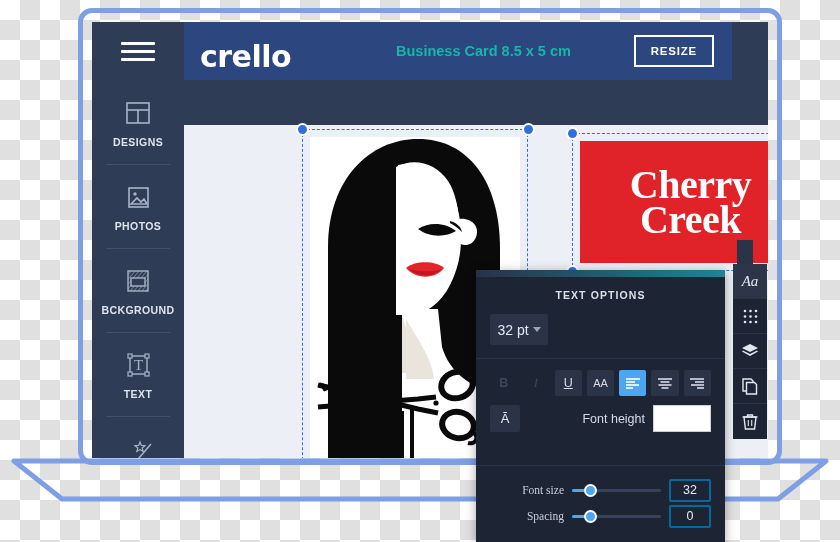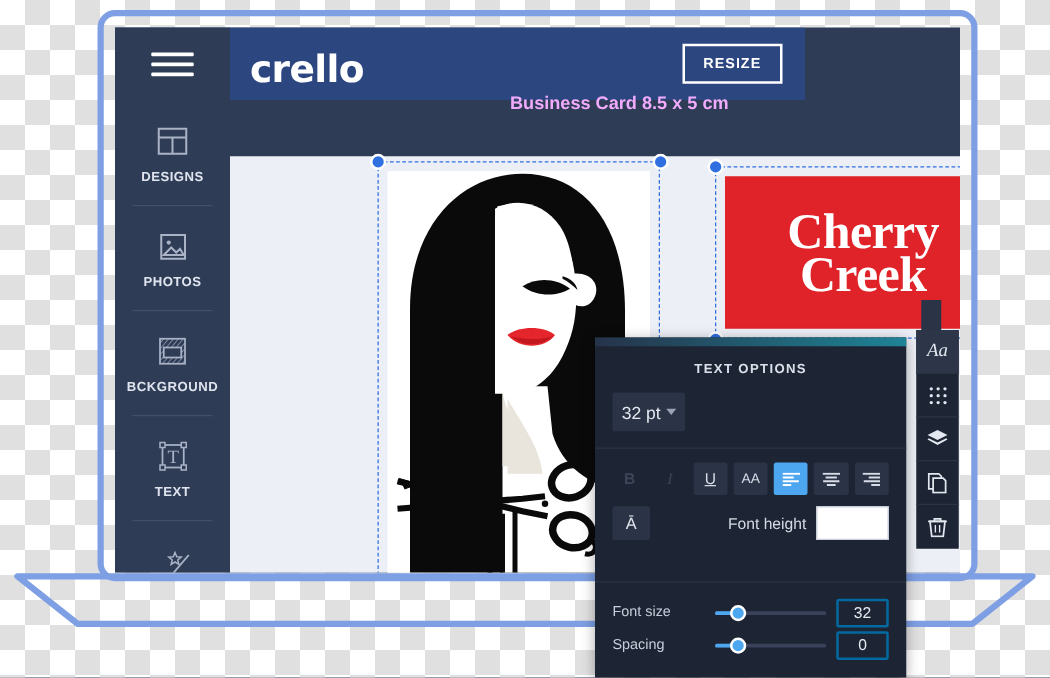--- a/index.html
+++ b/index.html
@@ -40,45 +40,44 @@
     left: 92px; top: 22px;
     width: 676px; height: 436px;
     background: #2e3c56;
     overflow: hidden;
   }
 
   
   #topbar {
     position: absolute;
     left: 0; top: 0;
-    width: 552px; height: 58px;
+    width: 640px; height: 58px;
     background: #2c4680;
   }
   #topbar-left {
     position: absolute; left: 0; top: 0;
     width: 92px; height: 58px;
     background: #2e3c56;
     display: flex; align-items: center; justify-content: center;
   }
   #hamburger { width: 34px; }
   #hamburger span {
     display: block; height: 3px; background: #ffffff;
     margin: 5px 0; border-radius: 1px;
   }
   #brand {
     position: absolute; left: 108px; top: 34px;
     font-size: 30px; font-weight: bold; color: #ffffff;
     letter-spacing: -0.5px; transform: translateY(-50%);
     font-family: "DejaVu Sans", sans-serif;
   }
   #doc-title {
-    position: absolute; left: 316px; top: 29px;
-    font-size: 14.5px; font-weight: bold; color: #f0abfc;
+    position: absolute; left: 304px; top: 29px;
+    font-size: 14.5px; font-weight: bold; color: #14b8a6;
     transform: translateY(-50%);
-    margin-top: 32px;
   }
   #resize-button {
     position: absolute; right: 18px; top: 29px;
     transform: translateY(-50%);
     border: 2px solid #ffffff; color: #ffffff;
     font-size: 11.5px; font-weight: bold; letter-spacing: 0.8px;
     padding: 8px 15px; background: transparent; cursor: pointer;
   }
 
   
@@ -222,21 +221,21 @@
 
   #sliders {
     position: absolute; left: 0; bottom: 0;
     width: 100%; padding: 11px 14px 13px;
     border-top: 1px solid #2b3446;
   }
   .slider-row {
     display: flex; align-items: center; height: 26px; gap: 8px;
   }
   .slider-label {
-    width: 74px; color: #c8cfdc; font-size: 11.5px;
+    width: 74px; text-align: right; color: #c8cfdc; font-size: 11.5px; font-family: Liberation Serif, serif;
   }
   .track {
     flex: 1; height: 3px; background: #39425a; border-radius: 2px;
     position: relative; cursor: pointer;
   }
   .track .fill {
     position: absolute; left: 0; top: 0; height: 3px;
     background: #4da6f0; border-radius: 2px;
   }
   .track .thumb {

